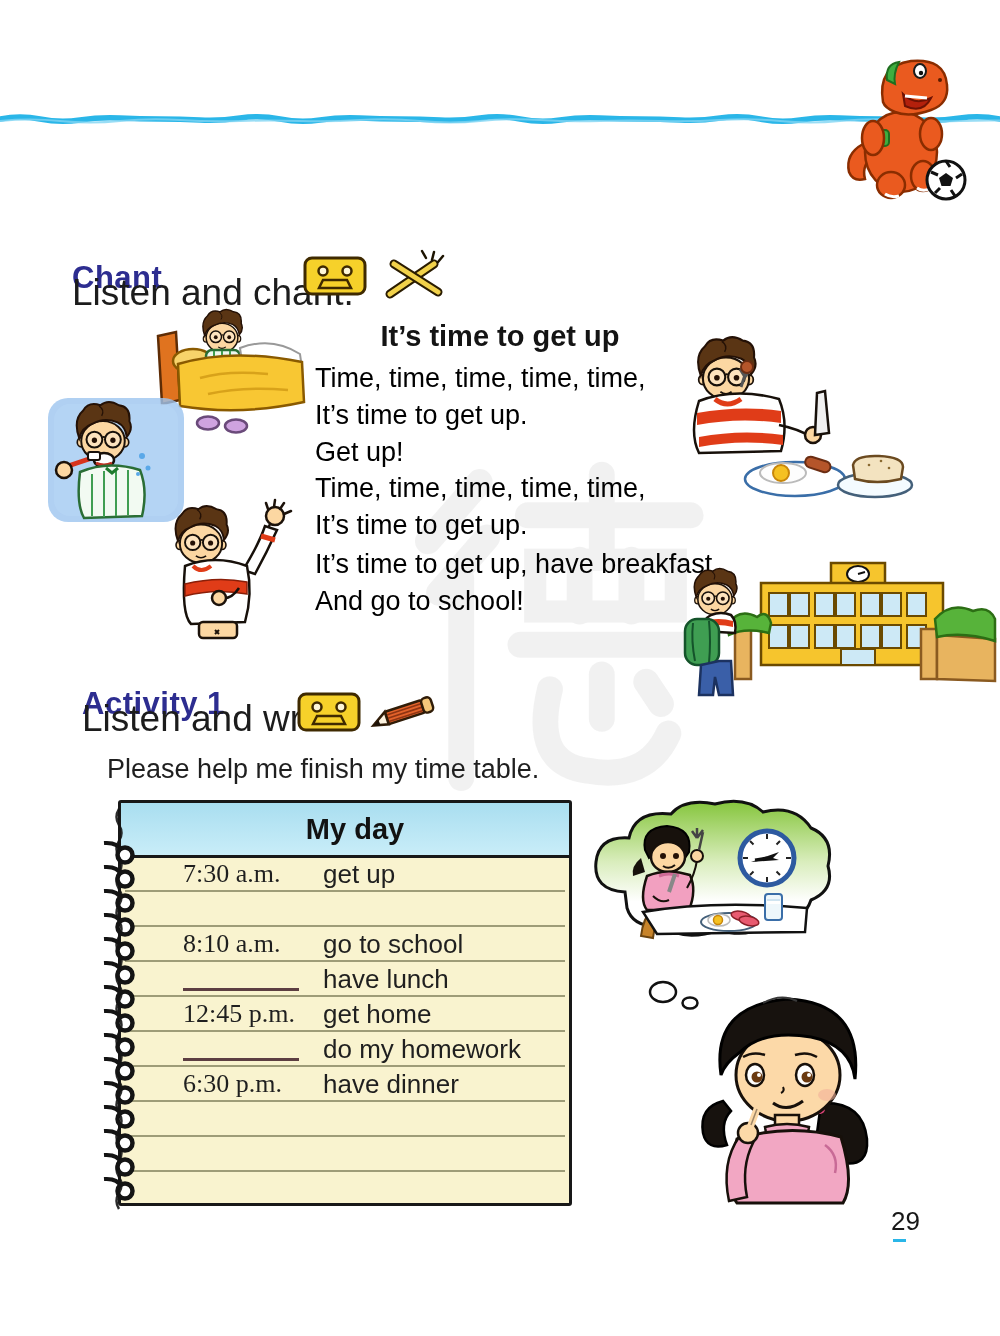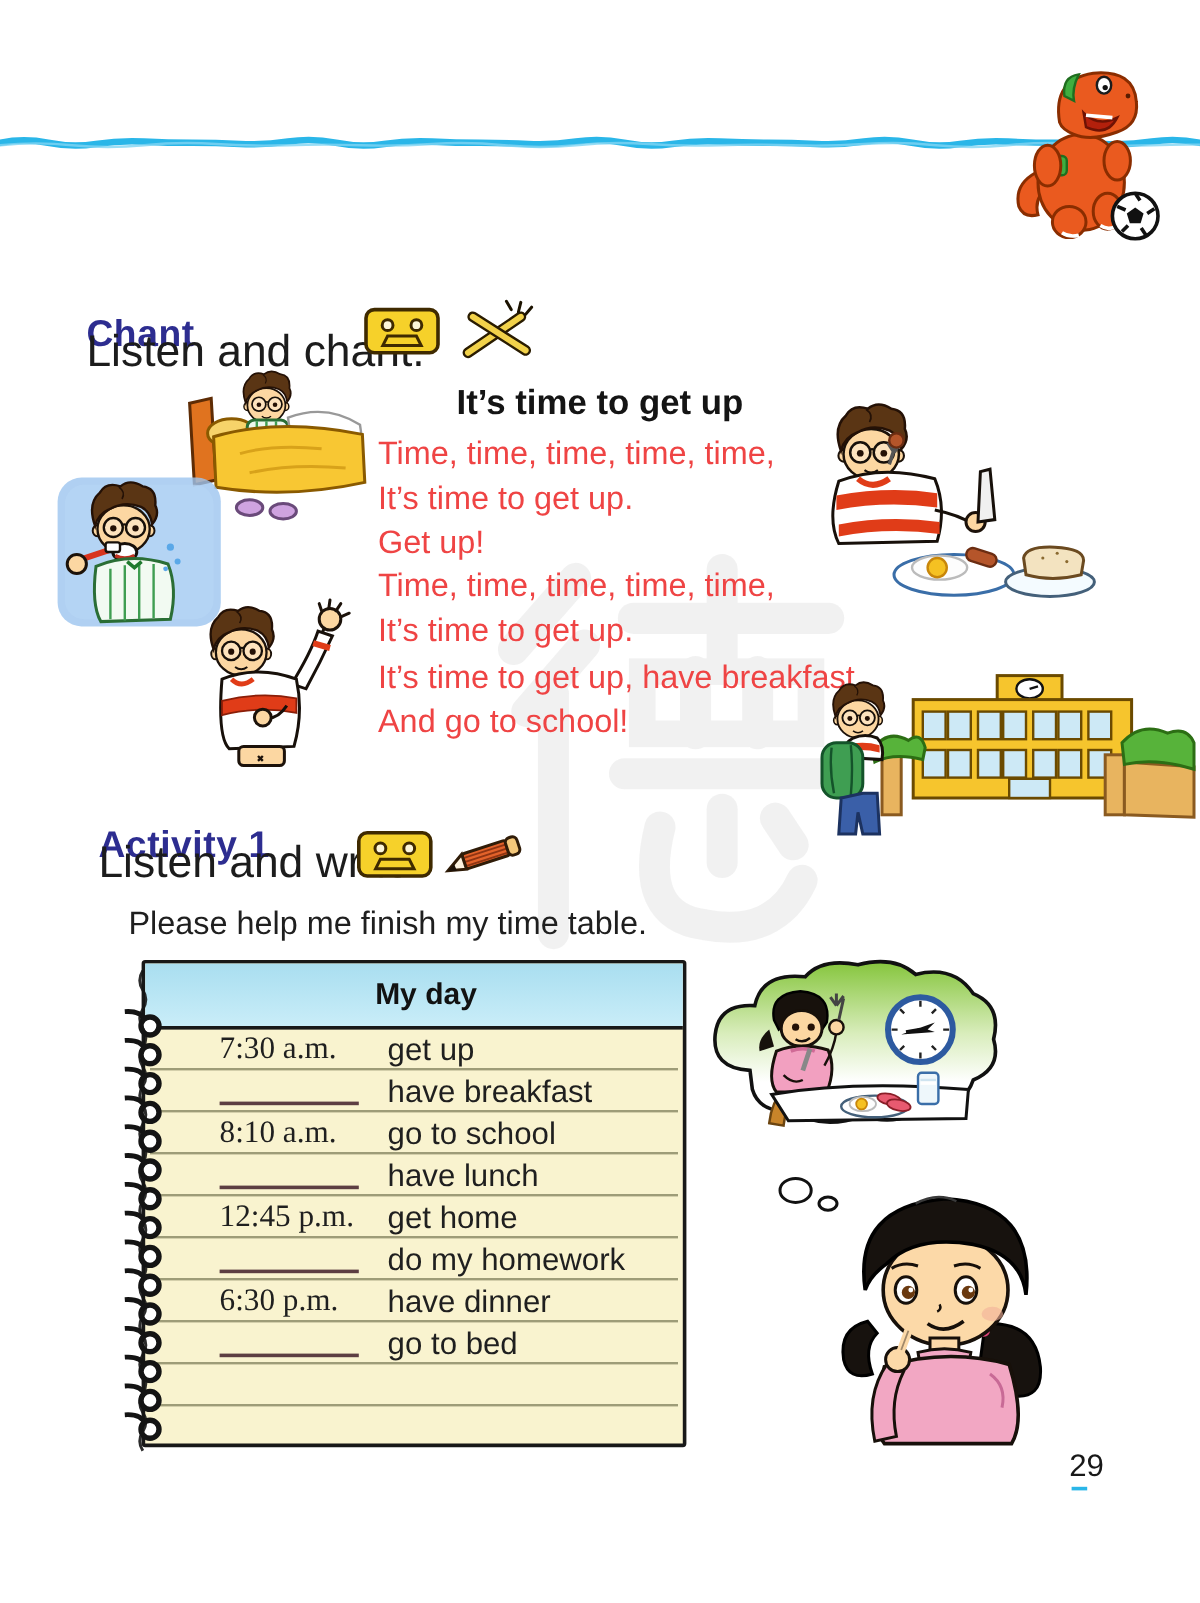--- a/index.html
+++ b/index.html
@@ -12,31 +12,31 @@
 
   .watermark { position:absolute; left:365px; top:445px; opacity:0.55; z-index:0; }
   .content   { position:relative; z-index:1; }
 
   .section-heading {
     position:absolute; font-size:31px; font-weight:bold; color:#2d2d90; letter-spacing:0.5px;
   }
   .instruction { position:absolute; font-size:37px; color:#1c1c1c; }
   .chant-title { position:absolute; left:310px; top:320px; width:380px; text-align:center;
                  font-size:29px; font-weight:bold; color:#141414; }
-  .verse { position:absolute; left:315px; font-size:27px; line-height:37px; color:#ef4444; }
+  .verse { position:absolute; left:315px; font-size:27px; line-height:37px; color:#000000; }
   .verse span { display:block; }
   .prompt { position:absolute; left:107px; top:754px; font-size:27px; }
 
   
   .notebook { position:absolute; left:118px; top:800px; width:448px; height:400px;
               background:#f9f3cf; border:3px solid #181818; border-radius:3px; }
   .nb-header { position:absolute; left:0; top:0; right:0; height:52px;
                background:linear-gradient(#a9def0,#c9edf8); border-bottom:3px solid #181818;
                text-align:center; }
-  .nb-title { font-size:25px; font-weight:bold; line-height:52px; color:#121212;margin-left:20px; }
+  .nb-title { font-size:29px; font-weight:bold; line-height:52px; color:#121212;margin-left:20px; }
   .rule { position:absolute; left:4px; right:4px; height:2px; background:#8e8c69; opacity:0.85; }
   .tt-row { position:absolute; left:0; right:0; height:35px; }
   .tt-time { position:absolute; left:62px; top:4px; width:130px; font-size:26px;font-family:Liberation Serif, serif; }
   .tt-act  { position:absolute; left:202px; top:4px; font-size:26px; }
   .tt-row.blank .tt-time { width:116px; height:24px; border-bottom:3px solid #5d3e42; }
   .rings { position:absolute; left:-20px; top:36px; }
 
   .pgnum { position:absolute; left:891px; top:1206px; font-size:26px; color:#181818; }
   .pgnum-tick { position:absolute; left:893px; top:1239px; width:13px; height:3px; background:#2ab6e8; }
 </style>
@@ -287,47 +287,39 @@
       <div class="rule" style="top:227px"></div>
         <div class="rule" style="top:262px"></div>
       <div class="rule" style="top:297px"></div>
         <div class="rule" style="top:332px"></div>
       <div class="rule" style="top:367px"></div>
 
       <div class="tt-row" style="top:52px">
         <span class="tt-time">7:30 a.m.</span>
         <span class="tt-act">get up</span>
       </div>
-      <div class="tt-row blank" style="top:87px">
-        <span class="tt-time"></span>
-        <span class="tt-act">have breakfast</span>
-      </div>
       <div class="tt-row" style="top:122px">
         <span class="tt-time">8:10 a.m.</span>
         <span class="tt-act">go to school</span>
       </div>
       <div class="tt-row blank" style="top:157px">
         <span class="tt-time"></span>
         <span class="tt-act">have lunch</span>
       </div>
       <div class="tt-row" style="top:192px">
         <span class="tt-time">12:45 p.m.</span>
         <span class="tt-act">get home</span>
       </div>
       <div class="tt-row blank" style="top:227px">
         <span class="tt-time"></span>
         <span class="tt-act">do my homework</span>
       </div>
       <div class="tt-row" style="top:262px">
         <span class="tt-time">6:30 p.m.</span>
         <span class="tt-act">have dinner</span>
-      </div>
-      <div class="tt-row blank" style="top:297px">
-        <span class="tt-time"></span>
-        <span class="tt-act">go to bed</span>
       </div>
 
       <svg class="rings" width="46" height="380">
         <use href="#nbring" y="0" width="44" height="26"></use>
           <use href="#nbring" y="24" width="44" height="26"></use>
         <use href="#nbring" y="48" width="44" height="26"></use>
           <use href="#nbring" y="72" width="44" height="26"></use>
         <use href="#nbring" y="96" width="44" height="26"></use>
           <use href="#nbring" y="120" width="44" height="26"></use>
         <use href="#nbring" y="144" width="44" height="26"></use>

